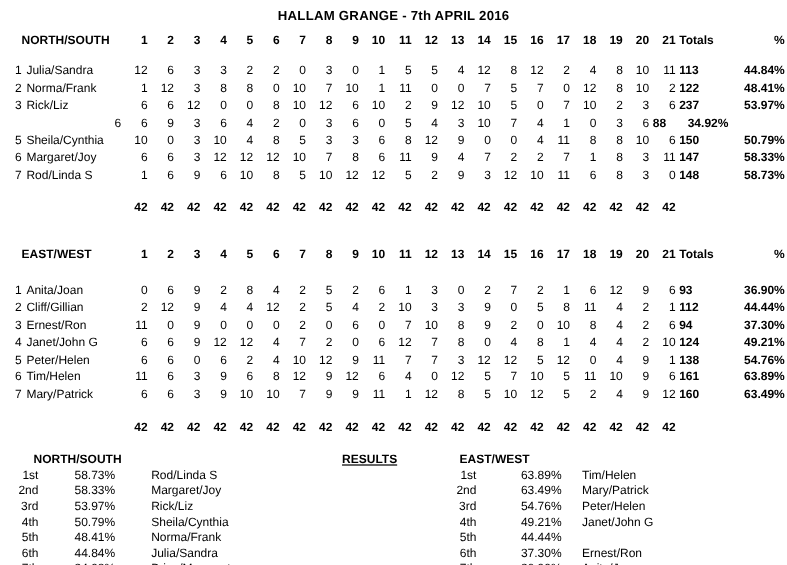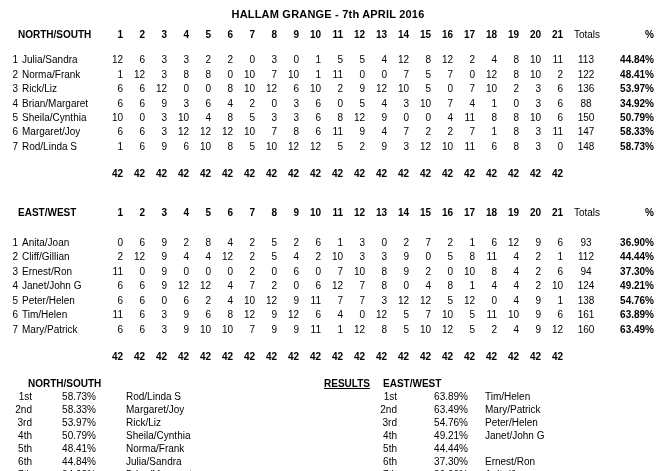--- a/index.html
+++ b/index.html
@@ -21,21 +21,21 @@
   }
   
   .grid-row {
     display: grid;
     grid-template-columns: 96px repeat(21, 22px) 42px 47px;
     padding-left: 8px;
     line-height: 14.4px;
     font-size: 10px;
   }
   .grid-row .cell-num { text-align: right; padding-right: 3px; }
-  .grid-row .cell-total { text-align: center; font-weight: normal; padding-right: 2px; }
+  .grid-row .cell-total { text-align: left; font-weight: bold; padding-right: 2px; }
   .grid-row .cell-pct { text-align: right; font-weight: bold; padding-right: 1px; }
   .header-row { font-weight: bold; }
   .header-row .cell-total { padding-right: 0; }
   .sec-name { padding-left: 10px; }
   .name-cell { white-space: nowrap; }
   .pair-num { display: inline-block; width: 10px; text-align: right; }
   .pair-name-text { margin-left: 4px; }
   .sums-row { font-weight: bold; margin-top: 13px; }
   .section-ns { margin-top: 8px; }
   .section-ns .header-row { margin-bottom: 11px; }
@@ -55,24 +55,24 @@
   .ns-block { position: absolute; left: 0; top: 0; width: 250px; }
   .ns-block .rank-header { margin-left: 28px; }
   .ns-block .rank-row { grid-template-columns: 32px 64px auto; }
   .ns-block .pairname-cell { padding-left: 30px; }
   .ew-block { position: absolute; left: 352px; top: 0; width: 250px; }
   .ew-block .rank-header { margin-left: 31px; }
   .ew-block .rank-row { grid-template-columns: 45px 71px auto; }
   .ew-block .pairname-cell { padding-left: 17px; }
   .results-heading {
     position: absolute;
-    left: 278px;
+    left: 262px;
     top: 0;
     width: 92px;
-    text-align: right;
+    text-align: center;
     font-weight: bold;
     text-decoration: underline;
     line-height: 13px;
   }
 </style>
 </head>
 <body>
 
 <div class="page">
   <div class="title">HALLAM GRANGE  -  7th APRIL 2016</div>
@@ -172,25 +172,24 @@
         <div class="cell-num">9</div>
         <div class="cell-num">12</div>
         <div class="cell-num">10</div>
         <div class="cell-num">5</div>
         <div class="cell-num">0</div>
         <div class="cell-num">7</div>
         <div class="cell-num">10</div>
         <div class="cell-num">2</div>
         <div class="cell-num">3</div>
         <div class="cell-num">6</div>
-        <div class="cell-total">136</div>
+        <div class="cell-total">237</div>
         <div class="cell-pct">53.97%</div>
       </div>
       <div class="grid-row">
-        <div class="name-cell"><span class="pair-num">4</span><span class="pair-name-text">Brian/Margaret</span></div>
         <div class="cell-num">6</div>
         <div class="cell-num">6</div>
         <div class="cell-num">9</div>
         <div class="cell-num">3</div>
         <div class="cell-num">6</div>
         <div class="cell-num">4</div>
         <div class="cell-num">2</div>
         <div class="cell-num">0</div>
         <div class="cell-num">3</div>
         <div class="cell-num">6</div>

